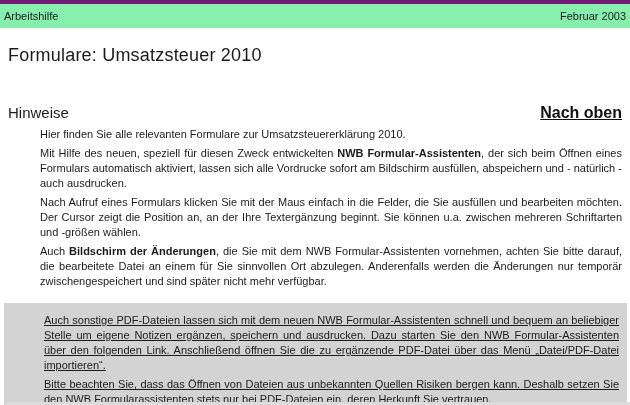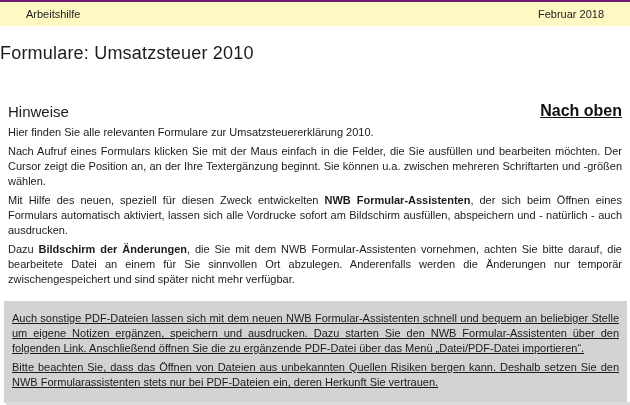--- a/index.html
+++ b/index.html
@@ -6,42 +6,42 @@
   body {
     width: 630px; height: 405px;
     background: #ffffff;
     font-family: "Liberation Sans", "DejaVu Sans", sans-serif;
     color: #1b1b1b;
     overflow: hidden;
     position: relative;
   }
   
   .topbar {
-    border-top: 2px solid #701a75;
-    background: #fef9c3;
+    border-top: 4px solid #701a75;
+    background: #86efac;
     height: 24px;
     display: flex;
     justify-content: space-between;
     align-items: center;
-    padding: 0 26px;
+    padding: 0 4px;
     font-size: 11px;
     color: #222;
   }
   
   .page-title {
     font-size: 18px;
     font-weight: 400;
-    margin: 17px 8px 0 0;
+    margin: 17px 8px 0 8px;
     letter-spacing: 0.2px;
   }
   
   .section-row {
     display: flex;
     justify-content: space-between;
-    align-items: center;
+    align-items: flex-start;
     margin: 38px 8px 0 8px;
   }
   .section-title {
     font-size: 15px;
     font-weight: 400;
     margin: 0;
   }
   .top-link {
     font-size: 16px;
     font-weight: 700;
@@ -49,21 +49,21 @@
     text-decoration: underline;
     cursor: pointer;
   }
   
   .paras p {
     font-size: 11px;
     line-height: 15px;
     text-align: justify;
     margin: 4px 8px 4px 8px;
   }
-  .paras { display: block; }
+  .paras { display: block; padding-left: 32px; }
   .content-paras { margin-top: 5px; }
   .paras p b { font-weight: 700; }
   
   .tip-box {
     margin: 14px 3px 0 4px;
     background: #d3d3d3;
     padding: 7px 5px 9px 5px;
   }
   .tip-title {
     font-size: 12.5px;
@@ -77,35 +77,35 @@
     left: 6px; right: 0; bottom: 0;
     height: 3px;
     background: #dcdcdc;
   }
 </style>
 </head>
 <body>
 
 <div class="topbar">
   <span>Arbeitshilfe</span>
-  <span>Februar 2018</span>
+  <span>Februar 2003</span>
 </div>
 
 <h1 class="page-title">Formulare: Umsatzsteuer 2010</h1>
 
 <div class="section-row">
   <h2 class="section-title">Hinweise</h2>
   <a class="top-link" href="#">Nach oben</a>
 </div>
 
 <div class="paras content-paras">
     <p><span>Hier finden Sie alle relevanten Formulare zur Umsatzsteuererklärung 2010.</span></p>
+    <p><span>Mit Hilfe des neuen, speziell für diesen Zweck entwickelten </span><b>NWB Formular-Assistenten</b><span>, der sich beim Öffnen eines Formulars automatisch aktiviert, lassen sich alle Vordrucke sofort am Bildschirm ausfüllen, abspeichern und - natürlich - auch ausdrucken.</span></p>
     <p><span>Nach Aufruf eines Formulars klicken Sie mit der Maus einfach in die Felder, die Sie ausfüllen und bearbeiten möchten. Der Cursor zeigt die Position an, an der Ihre Textergänzung beginnt. Sie können u.a. zwischen mehreren Schriftarten und -größen wählen.</span></p>
-    <p><span>Mit Hilfe des neuen, speziell für diesen Zweck entwickelten </span><b>NWB Formular-Assistenten</b><span>, der sich beim Öffnen eines Formulars automatisch aktiviert, lassen sich alle Vordrucke sofort am Bildschirm ausfüllen, abspeichern und - natürlich - auch ausdrucken.</span></p>
-    <p><span>Dazu </span><b>Bildschirm der Änderungen</b><span>, die Sie mit dem NWB Formular-Assistenten vornehmen, achten Sie bitte darauf, die bearbeitete Datei an einem für Sie sinnvollen Ort abzulegen. Anderenfalls werden die Änderungen nur temporär zwischengespeichert und sind später nicht mehr verfügbar.</span></p>
+    <p><span>Auch </span><b>Bildschirm der Änderungen</b><span>, die Sie mit dem NWB Formular-Assistenten vornehmen, achten Sie bitte darauf, die bearbeitete Datei an einem für Sie sinnvollen Ort abzulegen. Anderenfalls werden die Änderungen nur temporär zwischengespeichert und sind später nicht mehr verfügbar.</span></p>
   </div>
 
 <div class="tip-box">
   <div class="paras">
       <p><span>Auch sonstige PDF-Dateien lassen sich mit dem neuen NWB Formular-Assistenten schnell und bequem an beliebiger Stelle um eigene Notizen ergänzen, speichern und ausdrucken. Dazu starten Sie den NWB Formular-Assistenten über den folgenden Link. Anschließend öffnen Sie die zu ergänzende PDF-Datei über das Menü „Datei/PDF-Datei importieren“.</span></p>
       <p><span>Bitte beachten Sie, dass das Öffnen von Dateien aus unbekannten Quellen Risiken bergen kann. Deshalb setzen Sie den NWB Formularassistenten stets nur bei PDF-Dateien ein, deren Herkunft Sie vertrauen.</span></p>
     </div>
 </div>
 
 <div class="bottom-strip"></div>

